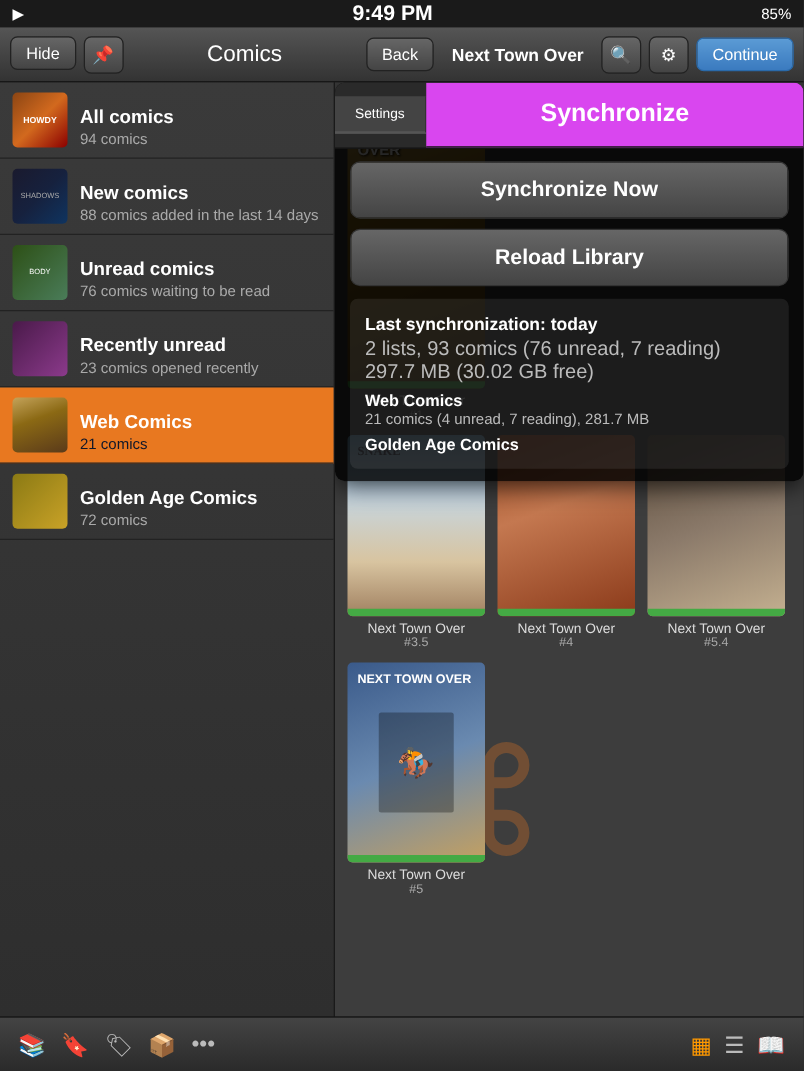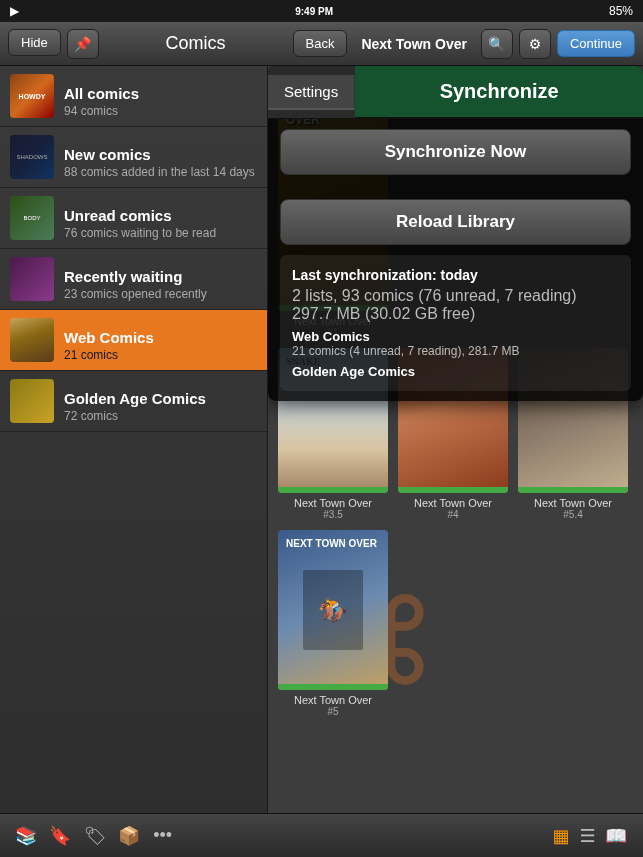--- a/index.html
+++ b/index.html
@@ -18,21 +18,21 @@
       background: #1a1a1a;
       display: flex;
       align-items: center;
       justify-content: space-between;
       padding: 0 10px;
       color: #fff;
       font-size: 12px;
       font-weight: 500;
     }
     #status-left { display: flex; align-items: center; gap: 6px; }
-    #status-center { font-weight: 600; font-size: 10px; }
+    #status-center { font-weight: 600; font-size: 17px; }
     #status-right { display: flex; align-items: center; gap: 4px; }
 
     
     #nav-bar {
       height: 44px;
       background: linear-gradient(to bottom, #555, #333);
       border-bottom: 1px solid #111;
       display: flex;
       align-items: center;
       justify-content: space-between;
@@ -167,37 +167,37 @@
       background: rgba(0,0,0,0.85);
       border-radius: 8px;
       overflow: hidden;
       z-index: 10;
       box-shadow: 0 4px 20px rgba(0,0,0,0.7);
     }
 
     .sync-tab {
       padding: 8px 16px;
       color: #ccc;
-      font-size: 15px;
+      font-size: 11px;
       cursor: pointer;
       border-right: 1px solid #333;
     }
     .sync-tab.active {
       background: #444;
       color: #fff;
       border-bottom: 2px solid #555;
     }
 
     #sync-title {
       color: #fff;
       font-size: 20px;
       font-weight: bold;
       text-align: center;
       padding: 14px;
-      background: #14532d;
+      background: #d946ef;
       border-bottom: 1px solid #111;
       flex: 1;
     }
 
     #sync-header {
       display: flex;
       align-items: center;
       background: #2a2a2a;
       border-bottom: 1px solid #111;
     }
@@ -374,21 +374,21 @@
         <div class="sidebar-title">Unread comics</div>
         <div class="sidebar-subtitle">76 comics waiting to be read</div>
       </div>
     </div>
 
     <div class="sidebar-item">
       <div class="sidebar-thumb cover-recent">
         <span style="color:#fff;font-size:6px;padding:2px;"></span>
       </div>
       <div class="sidebar-text">
-        <div class="sidebar-title">Recently waiting</div>
+        <div class="sidebar-title">Recently unread</div>
         <div class="sidebar-subtitle">23 comics opened recently</div>
       </div>
     </div>
 
     <div class="sidebar-item active">
       <div class="sidebar-thumb cover-town1"></div>
       <div class="sidebar-text">
         <div class="sidebar-title">Web Comics</div>
         <div class="sidebar-subtitle">21 comics</div>
       </div>
@@ -421,21 +421,21 @@
         <div class="comic-num">#1</div>
       </div>
 
       <div id="sync-panel">
         <div id="sync-header">
           <div class="sync-tab active">Settings</div>
           <div id="sync-title">Synchronize</div>
         </div>
 
         <button class="sync-action-btn">Synchronize Now</button>
-        <button class="sync-action-btn" style="margin-top:24px;">Reload Library</button>
+        <button class="sync-action-btn" style="margin-top:8px;">Reload Library</button>
 
         <div id="sync-info">
           <div id="sync-info-title">Last synchronization: today</div>
           <div id="sync-info-sub">2 lists, 93 comics (76 unread, 7 reading)<br>297.7 MB (30.02 GB free)</div>
           <div class="sync-list-title">Web Comics</div>
           <div class="sync-list-sub">21 comics (4 unread, 7 reading), 281.7 MB</div>
           <div class="sync-list-title">Golden Age Comics</div>
         </div>
       </div>
     </div>

